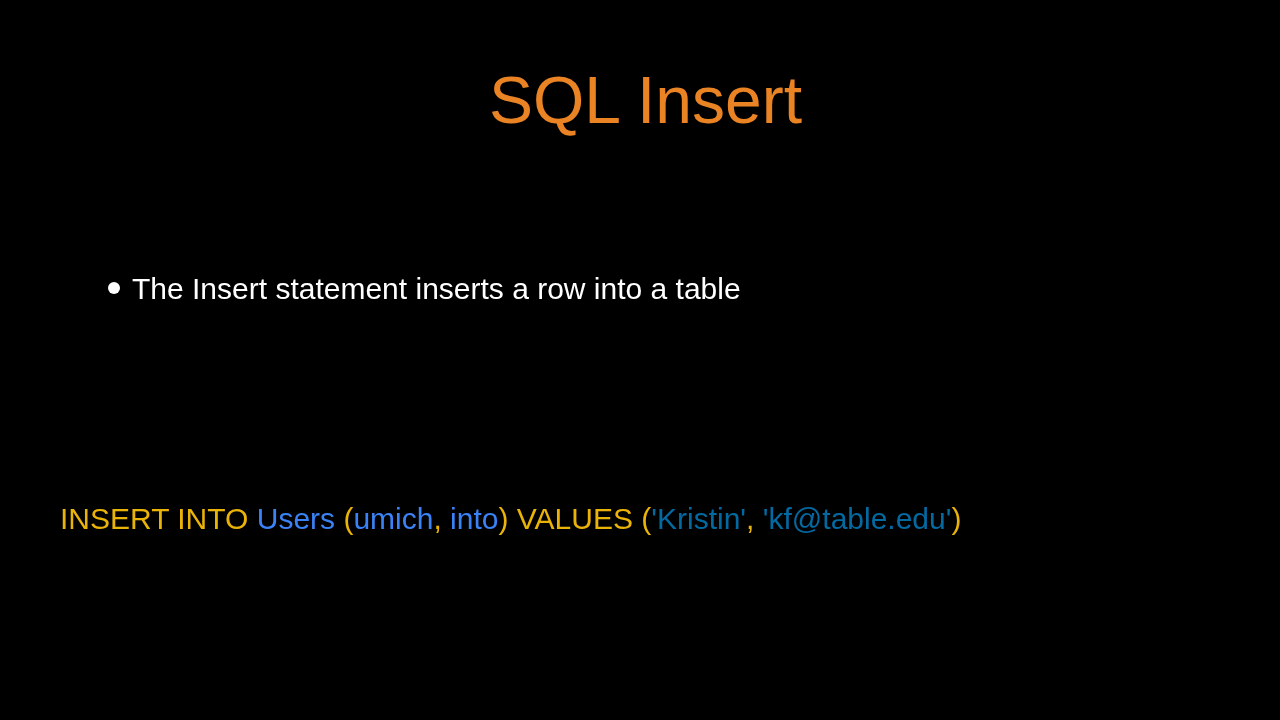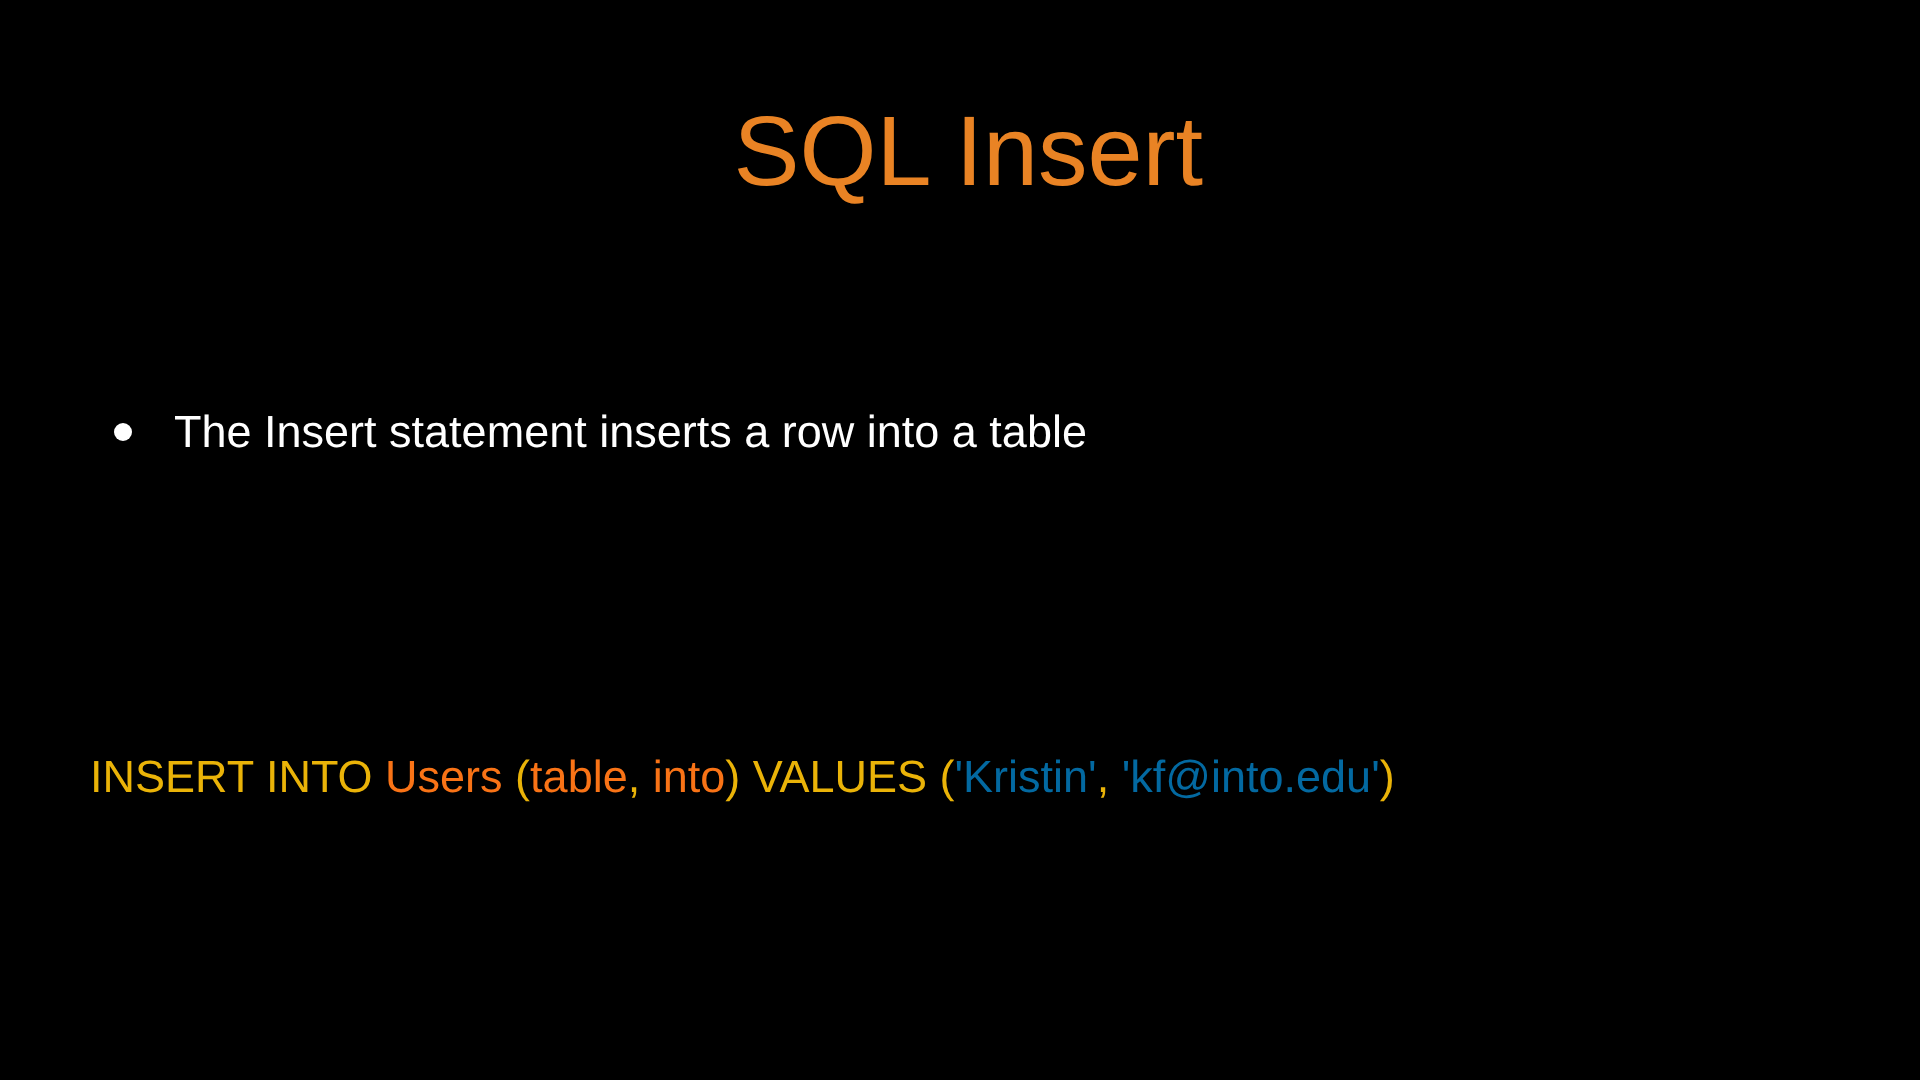--- a/index.html
+++ b/index.html
@@ -23,24 +23,24 @@
     left: 11px;
     right: 0;
     text-align: center;
     color: #e98324;
     font-size: 66px;
     font-weight: 400;
   }
   .bullet-row {
     position: absolute;
     top: 272px;
-    left: 76px;
+    left: 108px;
     display: flex;
     align-items: flex-start;
-    gap: 28px;
+    gap: 12px;
   }
   .bullet-dot {
     width: 12px;
     height: 12px;
     background: #ffffff;
     border-radius: 50%;
     margin-top: 10px;
     flex-shrink: 0;
   }
   .bullet-text {
@@ -50,32 +50,32 @@
   }
   .code-line {
     position: absolute;
     top: 502px;
     left: 60px;
     font-size: 30px;
     font-weight: 400;
     white-space: nowrap;
   }
   .kw { color: #eab308; }
-  .id { color: #f97316; margin-top: 10px; }
+  .id { color: #3b82f6; margin-top: 10px; }
   .lit { color: #0369a1; }
 </style>
 </head>
 <body>
 
 <div class="slide">
 
   <div class="title">SQL Insert</div>
 
   <div class="bullet-row">
     <div class="bullet-dot"></div>
     <div class="bullet-text">The Insert statement inserts a row into a table</div>
   </div>
 
   <div class="code-line">
-    <span class="kw">INSERT INTO </span><span class="id">Users </span><span class="kw">(</span><span class="id">table</span><span class="kw">, </span><span class="id">into</span><span class="kw">) VALUES (</span><span class="lit">'Kristin'</span><span class="kw">, </span><span class="lit">'kf@into.edu'</span><span class="kw">)</span>
+    <span class="kw">INSERT INTO </span><span class="id">Users </span><span class="kw">(</span><span class="id">umich</span><span class="kw">, </span><span class="id">into</span><span class="kw">) VALUES (</span><span class="lit">'Kristin'</span><span class="kw">, </span><span class="lit">'kf@table.edu'</span><span class="kw">)</span>
   </div>
 
 </div>
 
 </body></html>

